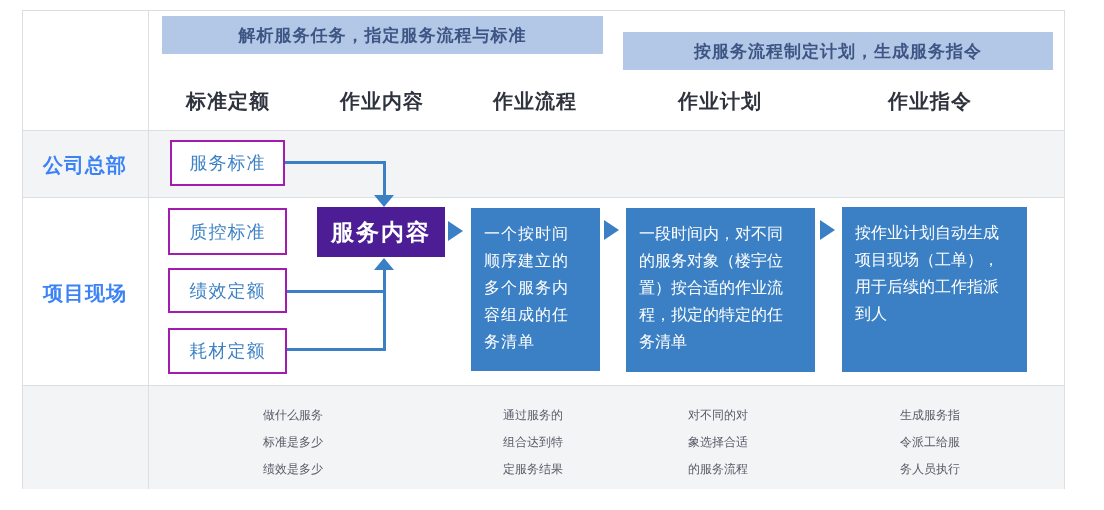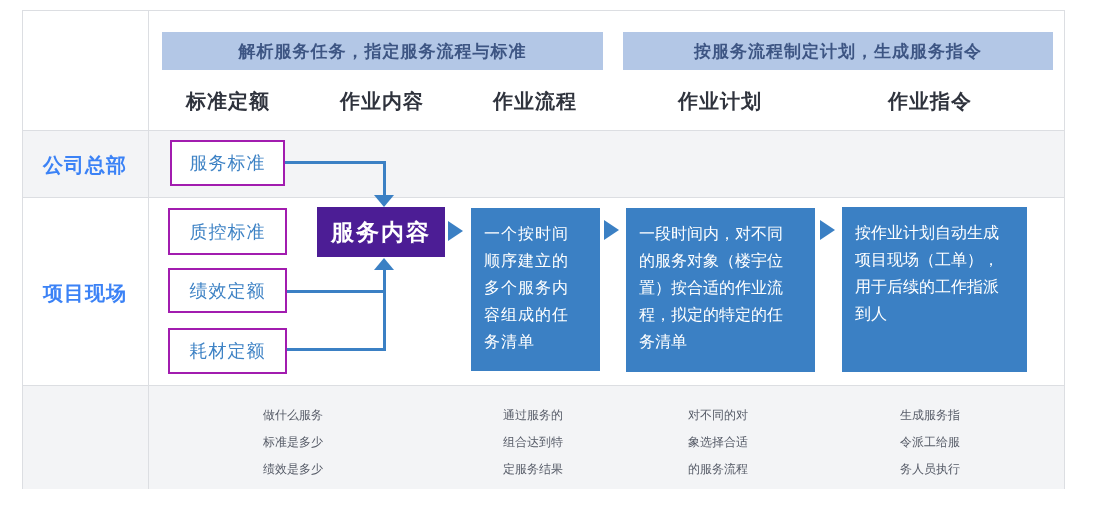--- a/index.html
+++ b/index.html
@@ -42,21 +42,21 @@
 <div class="stage">
 
   <div class="abs tbl-frame"></div>
   <div class="abs row-bg" style="top:131px;height:66px;"></div>
   <div class="abs row-bg" style="top:386px;height:103px;"></div>
   <div class="abs hline" style="top:130px;"></div>
   <div class="abs hline" style="top:197px;"></div>
   <div class="abs hline" style="top:385px;"></div>
   <div class="abs vline"></div>
 
-  <div class="abs banner" style="left:162px;top:32px;width:441px;text-align:right;">解析服务任务，指定服务流程与标准</div>
+  <div class="abs banner" style="left:162px;top:16px;width:441px;text-align:right;">解析服务任务，指定服务流程与标准</div>
   <div class="abs banner" style="left:623px;top:32px;width:430px;">按服务流程制定计划，生成服务指令</div>
 
   <div class="abs colhead" style="left:228px;">标准定额</div>
   <div class="abs colhead" style="left:382px;">作业内容</div>
   <div class="abs colhead" style="left:535px;">作业流程</div>
   <div class="abs colhead" style="left:720px;">作业计划</div>
   <div class="abs colhead" style="left:930px;">作业指令</div>
 
   <div class="abs rowlabel" style="left:30px;top:152px;">公司总部</div>
   <div class="abs rowlabel" style="left:30px;top:280px;">项目现场</div>

